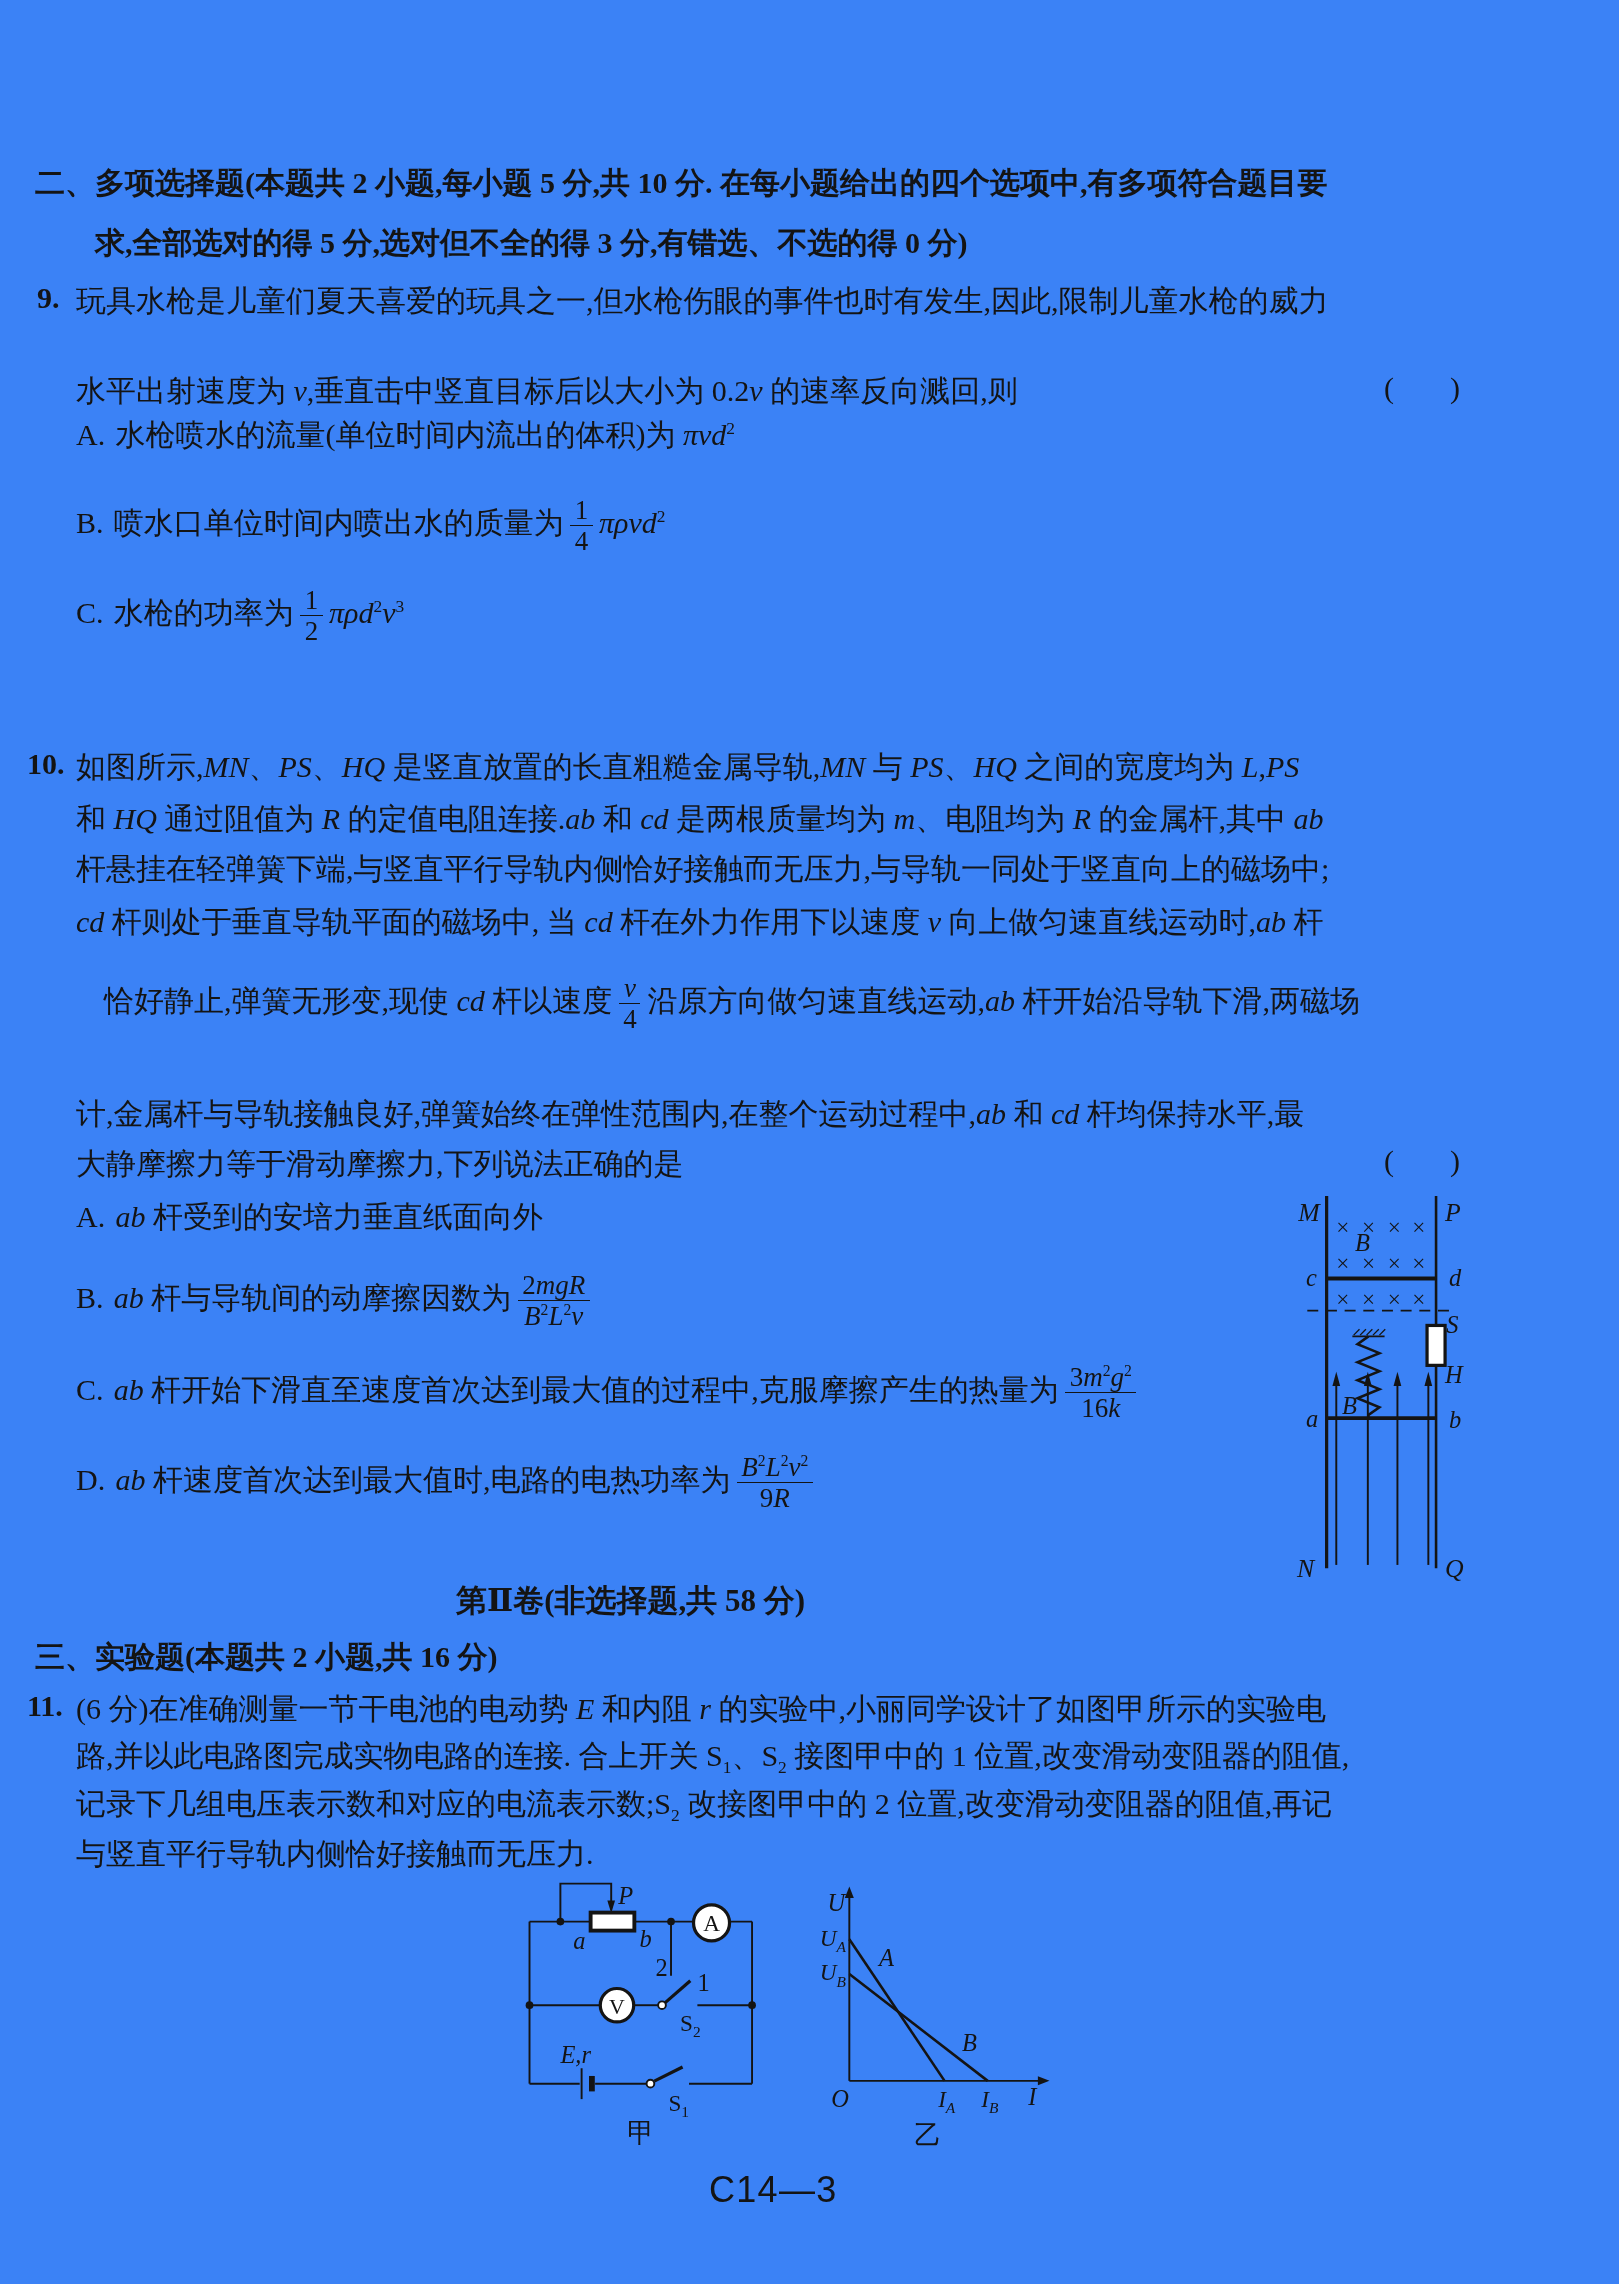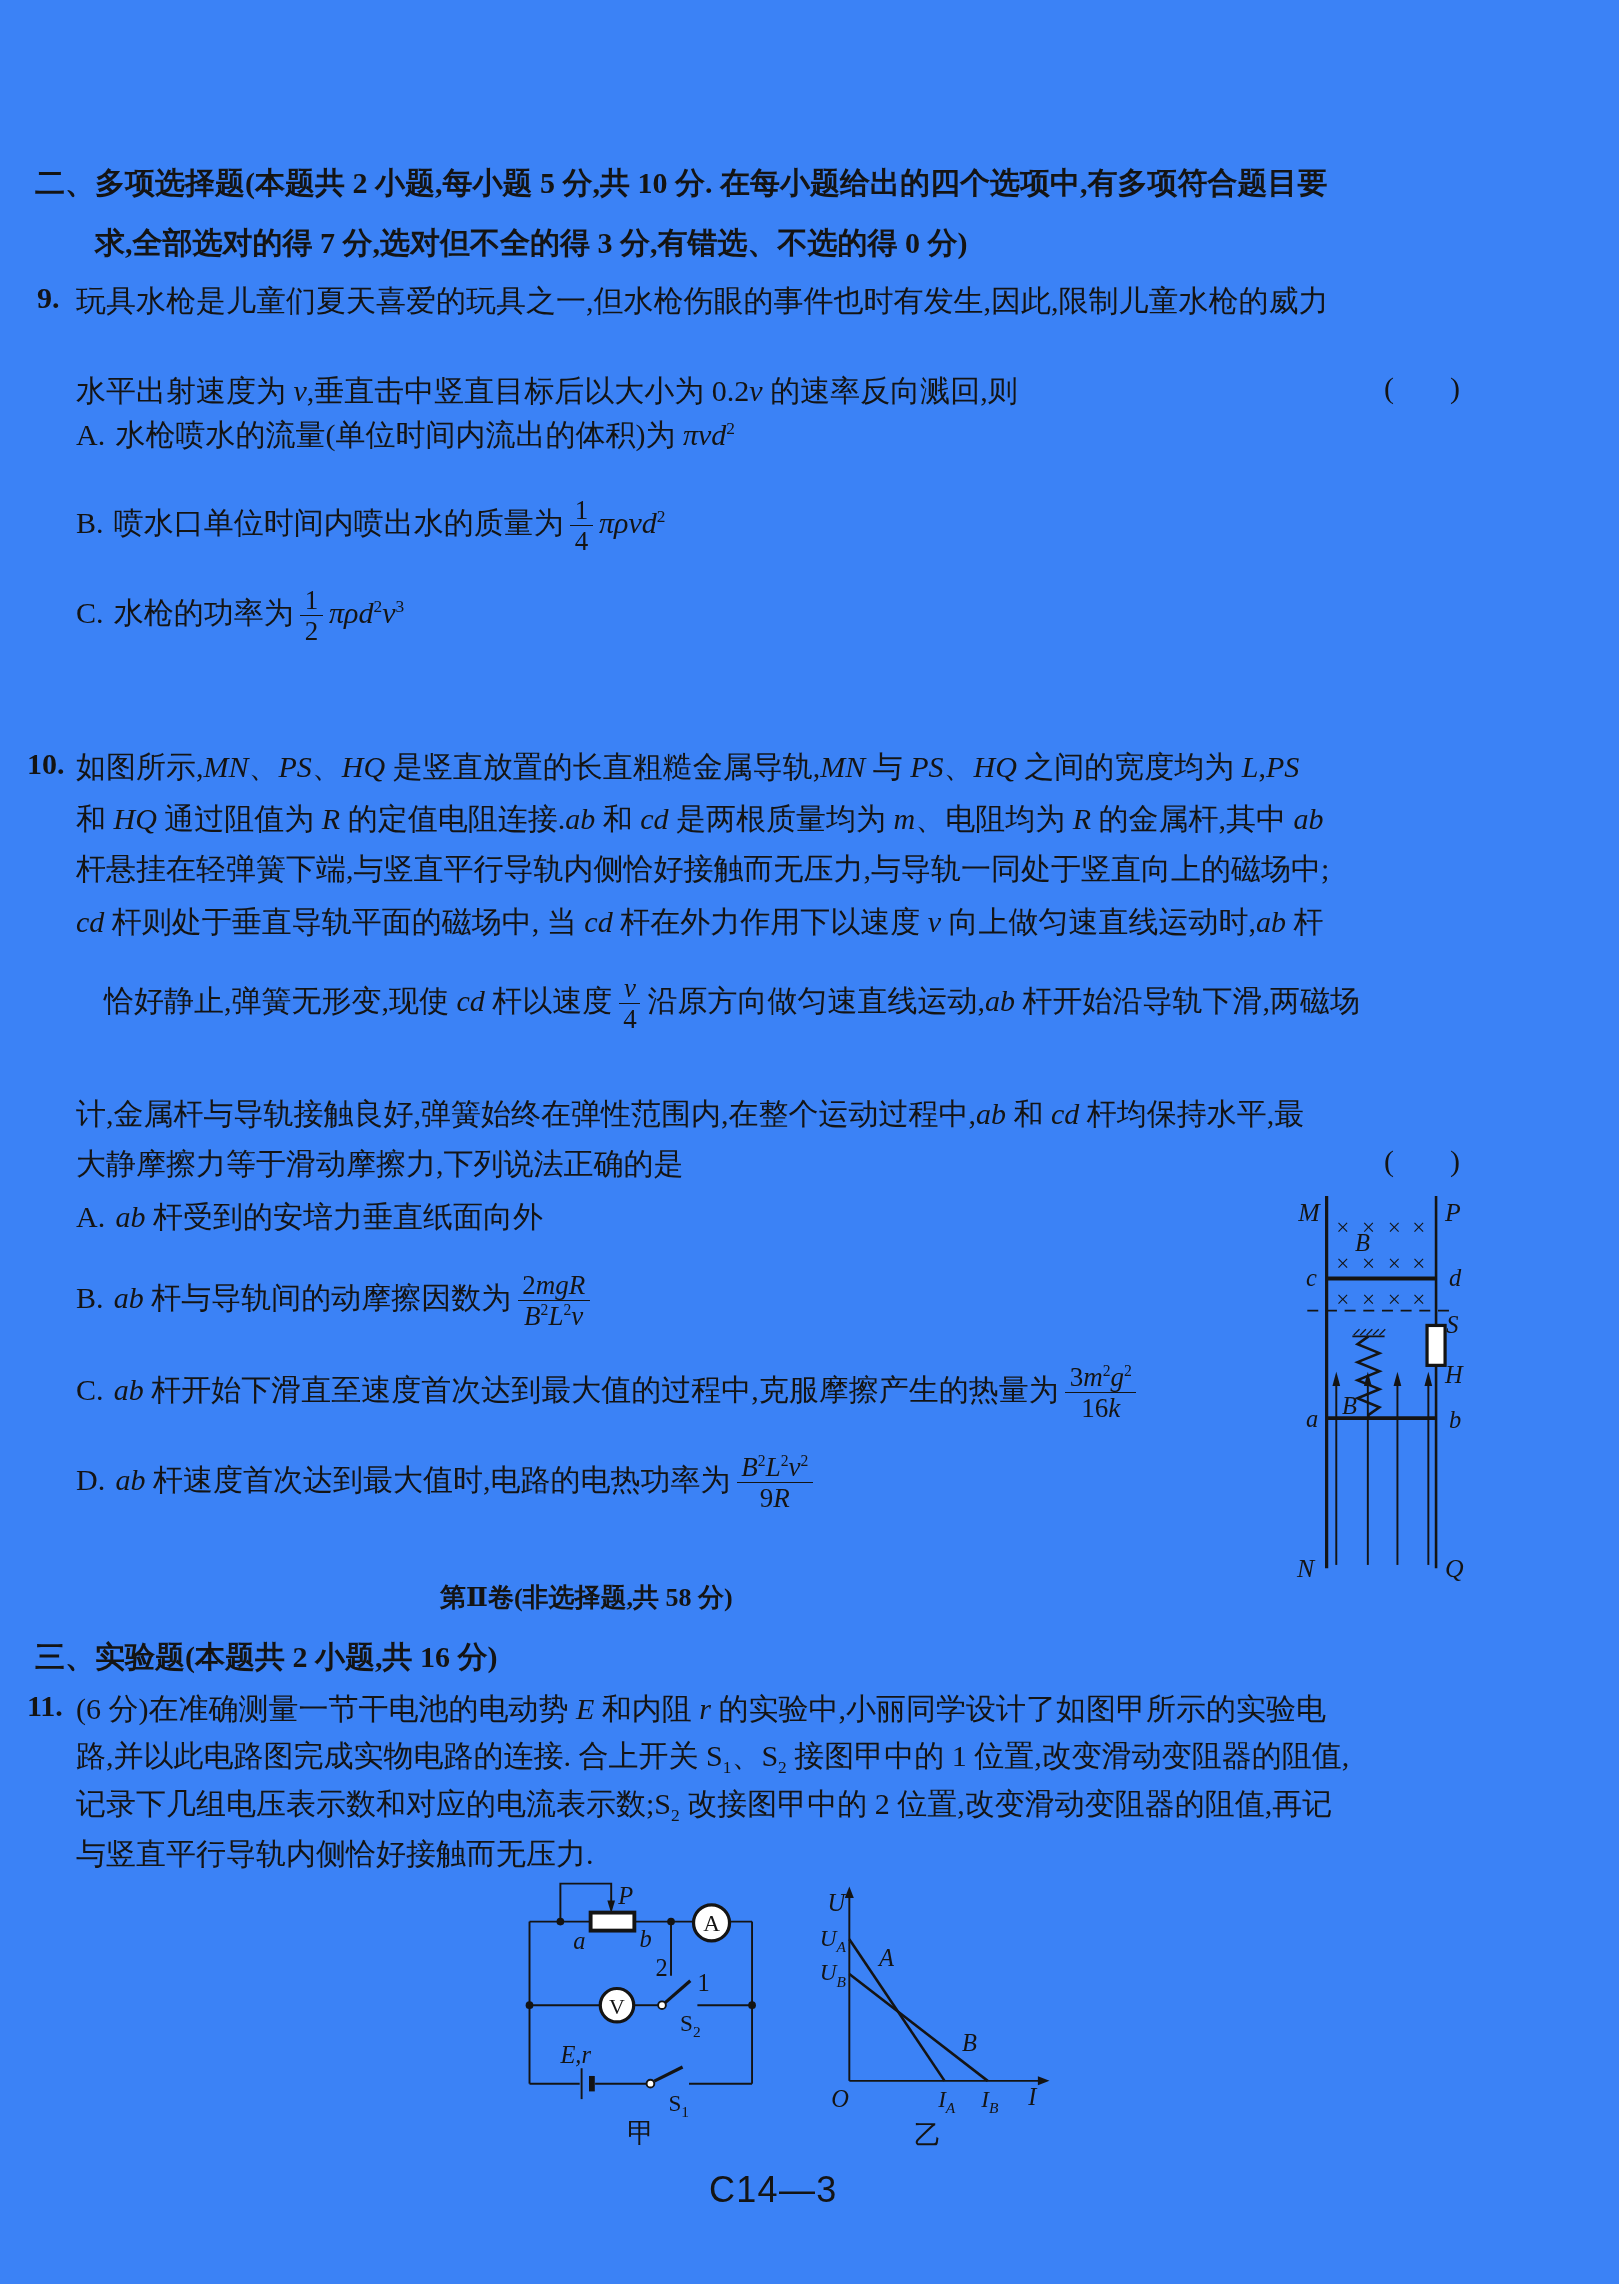--- a/index.html
+++ b/index.html
@@ -41,21 +41,21 @@
     font-family:"Liberation Sans","DejaVu Sans",sans-serif;
     font-size:36px;letter-spacing:1.3px;
   }
 </style>
 </head>
 <body>
 
 <div class="page">
 
   <div class="line bold" style="left:35px;top:163px;">二、多项选择题(本题共 2 小题,每小题 5 分,共 10 分. 在每小题给出的四个选项中,有多项符合题目要</div>
-  <div class="line bold" style="left:95px;top:223px;">求,全部选对的得 7 分,选对但不全的得 3 分,有错选、不选的得 0 分)</div>
+  <div class="line bold" style="left:95px;top:223px;">求,全部选对的得 5 分,选对但不全的得 3 分,有错选、不选的得 0 分)</div>
 
   <div class="qnum" style="left:37px;top:281px;">9.</div>
   <div class="line" style="left:76px;top:281px;">玩具水枪是儿童们夏天喜爱的玩具之一,但水枪伤眼的事件也时有发生,因此,限制儿童水枪的威力</div>
   <div class="line" style="left:76px;top:371px;">水平出射速度为 <span class="v">v</span>,垂直击中竖直目标后以大小为 0.2<span class="v">v</span> 的速率反向溅回,则</div>
   <div class="paren" style="left:1384px;top:371px;">
     <span>(</span>
     <span>)</span>
   </div>
 
   <div class="line" style="left:76px;top:415px;">
@@ -168,21 +168,21 @@
       <line x1="218" y1="585" x2="218" y2="302" stroke-width="3"></line>
         <polygon points="218,285 212,307 224,307" stroke="none"></polygon>
     </g>
     <text x="84" y="350" font-size="38" font-style="italic">B</text>
 
     <line x1="60" y1="357" x2="230" y2="357" stroke="#141414" stroke-width="6"></line>
     <text x="28" y="370" font-size="38" font-style="italic">a</text>
     <text x="250" y="372" font-size="38" font-style="italic">b</text>
   </svg>
 
-  <div class="line bold" style="left:440px;top:1581px;font-size:26px;">第Ⅱ卷(非选择题,共 58 分)</div>
+  <div class="line bold" style="left:456px;top:1581px;font-size:31px;">第Ⅱ卷(非选择题,共 58 分)</div>
 
   <div class="line bold" style="left:35px;top:1637px;">三、实验题(本题共 2 小题,共 16 分)</div>
 
   <div class="qnum" style="left:27px;top:1689px;">11.</div>
   <div class="line" style="left:76px;top:1689px;">(6 分)在准确测量一节干电池的电动势 <span class="v">E</span> 和内阻 <span class="v">r</span> 的实验中,小丽同学设计了如图甲所示的实验电</div>
   <div class="line" style="left:76px;top:1736px;">路,并以此电路图完成实物电路的连接. 合上开关 S<sub>1</sub>、S<sub>2</sub> 接图甲中的 1 位置,改变滑动变阻器的阻值,</div>
   <div class="line" style="left:76px;top:1784px;">记录下几组电压表示数和对应的电流表示数;S<sub>2</sub> 改接图甲中的 2 位置,改变滑动变阻器的阻值,再记</div>
   <div class="line" style="left:76px;top:1834px;">与竖直平行导轨内侧恰好接触而无压力.</div>
 
   <svg style="left:515px;top:1865px;" width="258" height="283" viewBox="0 0 400 440">

